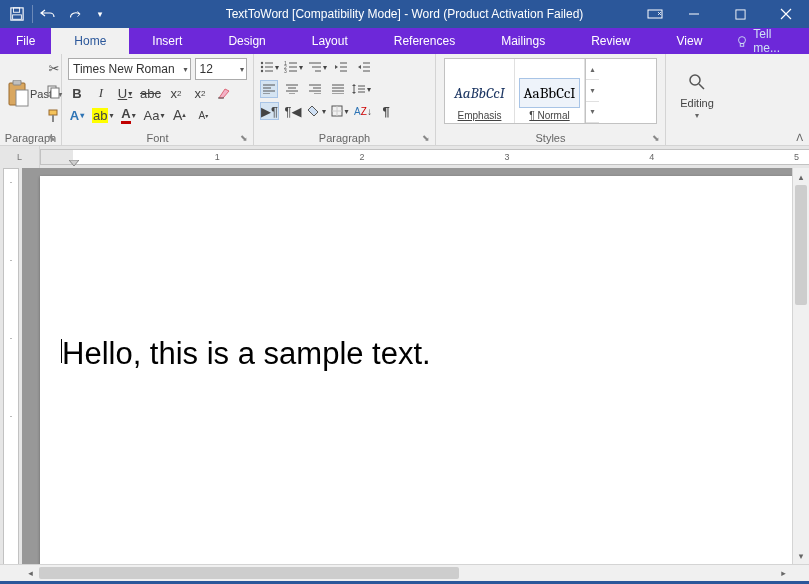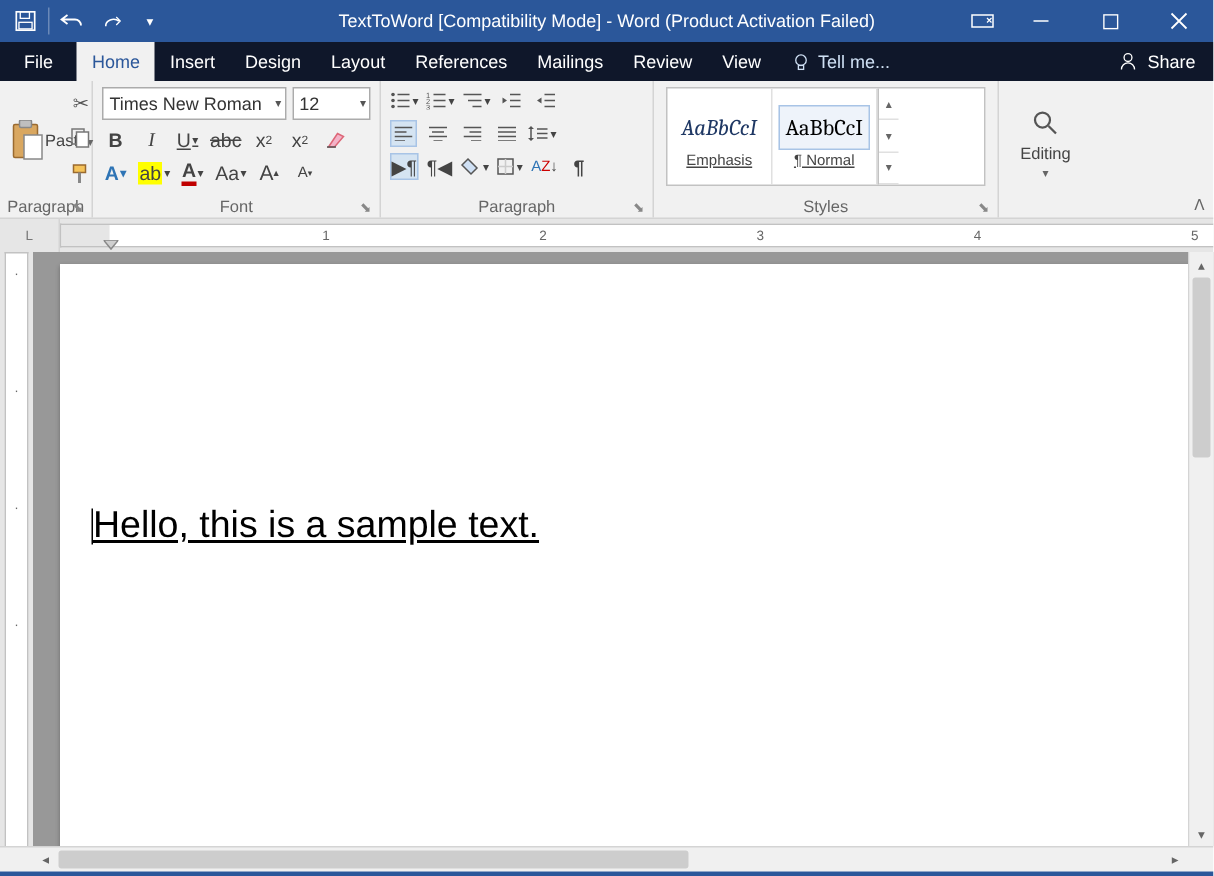--- a/index.html
+++ b/index.html
@@ -9,22 +9,22 @@
 .titlebar { background: #2b579a; height: 28px; display: flex; align-items: center; color: #fff; position: relative; }
 .qat { display: flex; gap: 0; align-items: center; padding-left: 4px; }
 .qat .btn { width: 26px; height: 26px; display: flex; align-items: center; justify-content: center; color: #fff; font-size: 13px; }
 .qat .sep { width: 1px; height: 18px; background: rgba(255,255,255,.3); margin: 0 2px; }
 .title-text { position: absolute; left: 50%; transform: translateX(-50%); font-size: 12px; color: #fff; }
 .winctrls { margin-left: auto; display: flex; }
 .winctrls .btn { width: 46px; height: 28px; display: flex; align-items: center; justify-content: center; color: #fff; }
 .winctrls .ribbtn { width: 32px; }
 
 
-.tabrow { background: #0f172a; height: 26px; display: flex; align-items: stretch; color: #fff; }
-.tab { padding: 0 10px; display: flex; align-items: center; font-size: 12px; cursor: pointer; }
+.tabrow { background: #6d28d9; height: 26px; display: flex; align-items: stretch; color: #fff; }
+.tab { padding: 0 23px; display: flex; align-items: center; font-size: 12px; cursor: pointer; }
 .tab.file { padding: 0 16px; }
 .tab.active { background: #f1f1f1; color: #2b579a; }
 .tab.tellme { color: #cfe0f4; margin-left: 6px; position: relative; padding-left: 22px;}
 .bulb { position:absolute; left:4px; top:50%; transform:translateY(-50%); width:14px; height:14px; }
 .share { margin-left: auto; display:flex; align-items:center; gap:6px; padding: 0 12px; }
 
 
 .ribbon { background: #f1f1f1; border-bottom: 1px solid #d4d4d4; height: 92px; display: flex; position: relative; }
 .group { border-right: 1px solid #d4d4d4; display: flex; flex-direction: column; justify-content: flex-start; position: relative; padding: 4px 6px 14px 6px; }
 .group-label { position: absolute; bottom: 0; left: 0; right: 0; text-align: center; font-size: 11px; color: #666; height: 14px; line-height: 14px; }
@@ -51,21 +51,21 @@
 .fbtn { min-width: 18px; height: 18px; display: flex; align-items: center; justify-content: center; color: #444; font-size: 13px; }
 .fbtn small { font-size: 8px; margin-left: 1px; }
 
 
 .paragraph { width: 182px; }
 .para-row { display: flex; gap: 5px; align-items: center; margin-bottom: 4px; }
 
 
 .styles { width: 230px; padding: 4px 8px 14px 8px; }
 .stylegallery { display: flex; gap: 0; background: #fff; border: 1px solid #c2c2c2; height: 66px; }
-.styleitem { width: 70px; border-right: 1px solid #e0e0e0; display: flex; flex-direction: column; align-items: center; justify-content: center; padding: 2px; }
+.styleitem { width: 70px; border-right: 1px solid #e0e0e0; display: flex; flex-direction: column; align-items: center; justify-content: flex-end; padding: 2px; }
 .styleitem:last-child { border-right: none; }
 .styleprev { font-family: Cambria, serif; font-size: 15px; color: #1f3864; height: 30px; display: flex; align-items: center; }
 .styleprev.heading { color: #2e74b5; font-size: 16px; }
 .styleprev.normal { color: #000; background:#eef3fa; border:1px solid #a8c4e6; padding: 0 4px;}
 .stylename { font-size: 10px; color: #444; margin-top: 2px; text-decoration: underline; }
 .stylectrl { width: 14px; display: flex; flex-direction: column; border-left:1px solid #c2c2c2;}
 .stylectrl div { flex:1; display:flex; align-items:center; justify-content:center; font-size:8px; color:#666; border-bottom:1px solid #e0e0e0;}
 
 
 .editing { width: 62px; display:flex; align-items:center; justify-content:center; }
@@ -79,21 +79,21 @@
 .hruler .shade { position:absolute; left:0; top:0; bottom:0; width:32px; background:#e6e6e6;}
 .hruler .marks { position:absolute; left:32px; right:8px; top:0; bottom:0; display:flex; justify-content:space-between; align-items:center; font-size:9px; color:#666; padding: 0 2px;}
 .indent-marker{position:absolute;left:28px;top:10px;width:10px;height:8px;}
 
 
 .docwrap { display: flex; height: 396px; background: #989898; }
 .vruler { width: 22px; background: #e6e6e6; display: flex; flex-direction: column; align-items: center; padding-top: 0; }
 .vruler-inner { width:16px; background:#fff; border:1px solid #c2c2c2; border-bottom:none; flex:1; margin-top:0; display:flex; flex-direction:column; gap:68px; align-items:center; font-size:9px; color:#666; padding-top:8px;}
 .docscroll { flex: 1; background: #989898; overflow: hidden; position: relative; padding: 8px 0 0 18px; }
 .page { background: #fff; width: 760px; height: 500px; box-shadow: 0 1px 3px rgba(0,0,0,.3); padding: 160px 0 0 22px; position: relative; }
-.doc-text { font-family: "Times New Roman", serif; font-size: 25px; color: #000; position: relative; text-decoration: underline;}
+.doc-text { font-family: "Times New Roman", serif; font-size: 31px; color: #000; position: relative;}
 .cursor { position:absolute; left:-1px; top:3px; width:1px; height:24px; background:#000;}
 .vscroll { width: 17px; background: #f0f0f0; border-left: 1px solid #d4d4d4; display:flex; flex-direction:column;}
 .vscroll .sbtn { height:17px; display:flex; align-items:center; justify-content:center; font-size:9px; color:#666; background:#f0f0f0;}
 .vscroll .track { flex:1; background:#f0f0f0; position:relative;}
 .vscroll .thumb { position:absolute; left:2px; right:2px; top:0; height:120px; background:#cdcdcd; border-radius:2px;}
 .hscroll { height: 17px; background: #f0f0f0; border-top: 1px solid #d4d4d4; display:flex;}
 .hscroll .sbtn { width:17px; display:flex; align-items:center; justify-content:center; font-size:9px; color:#666;}
 .hscroll .track { flex:1; position:relative;}
 .hscroll .thumb { position:absolute; top:2px; bottom:2px; left:0; width:420px; background:#cdcdcd; border-radius:2px;}
 

